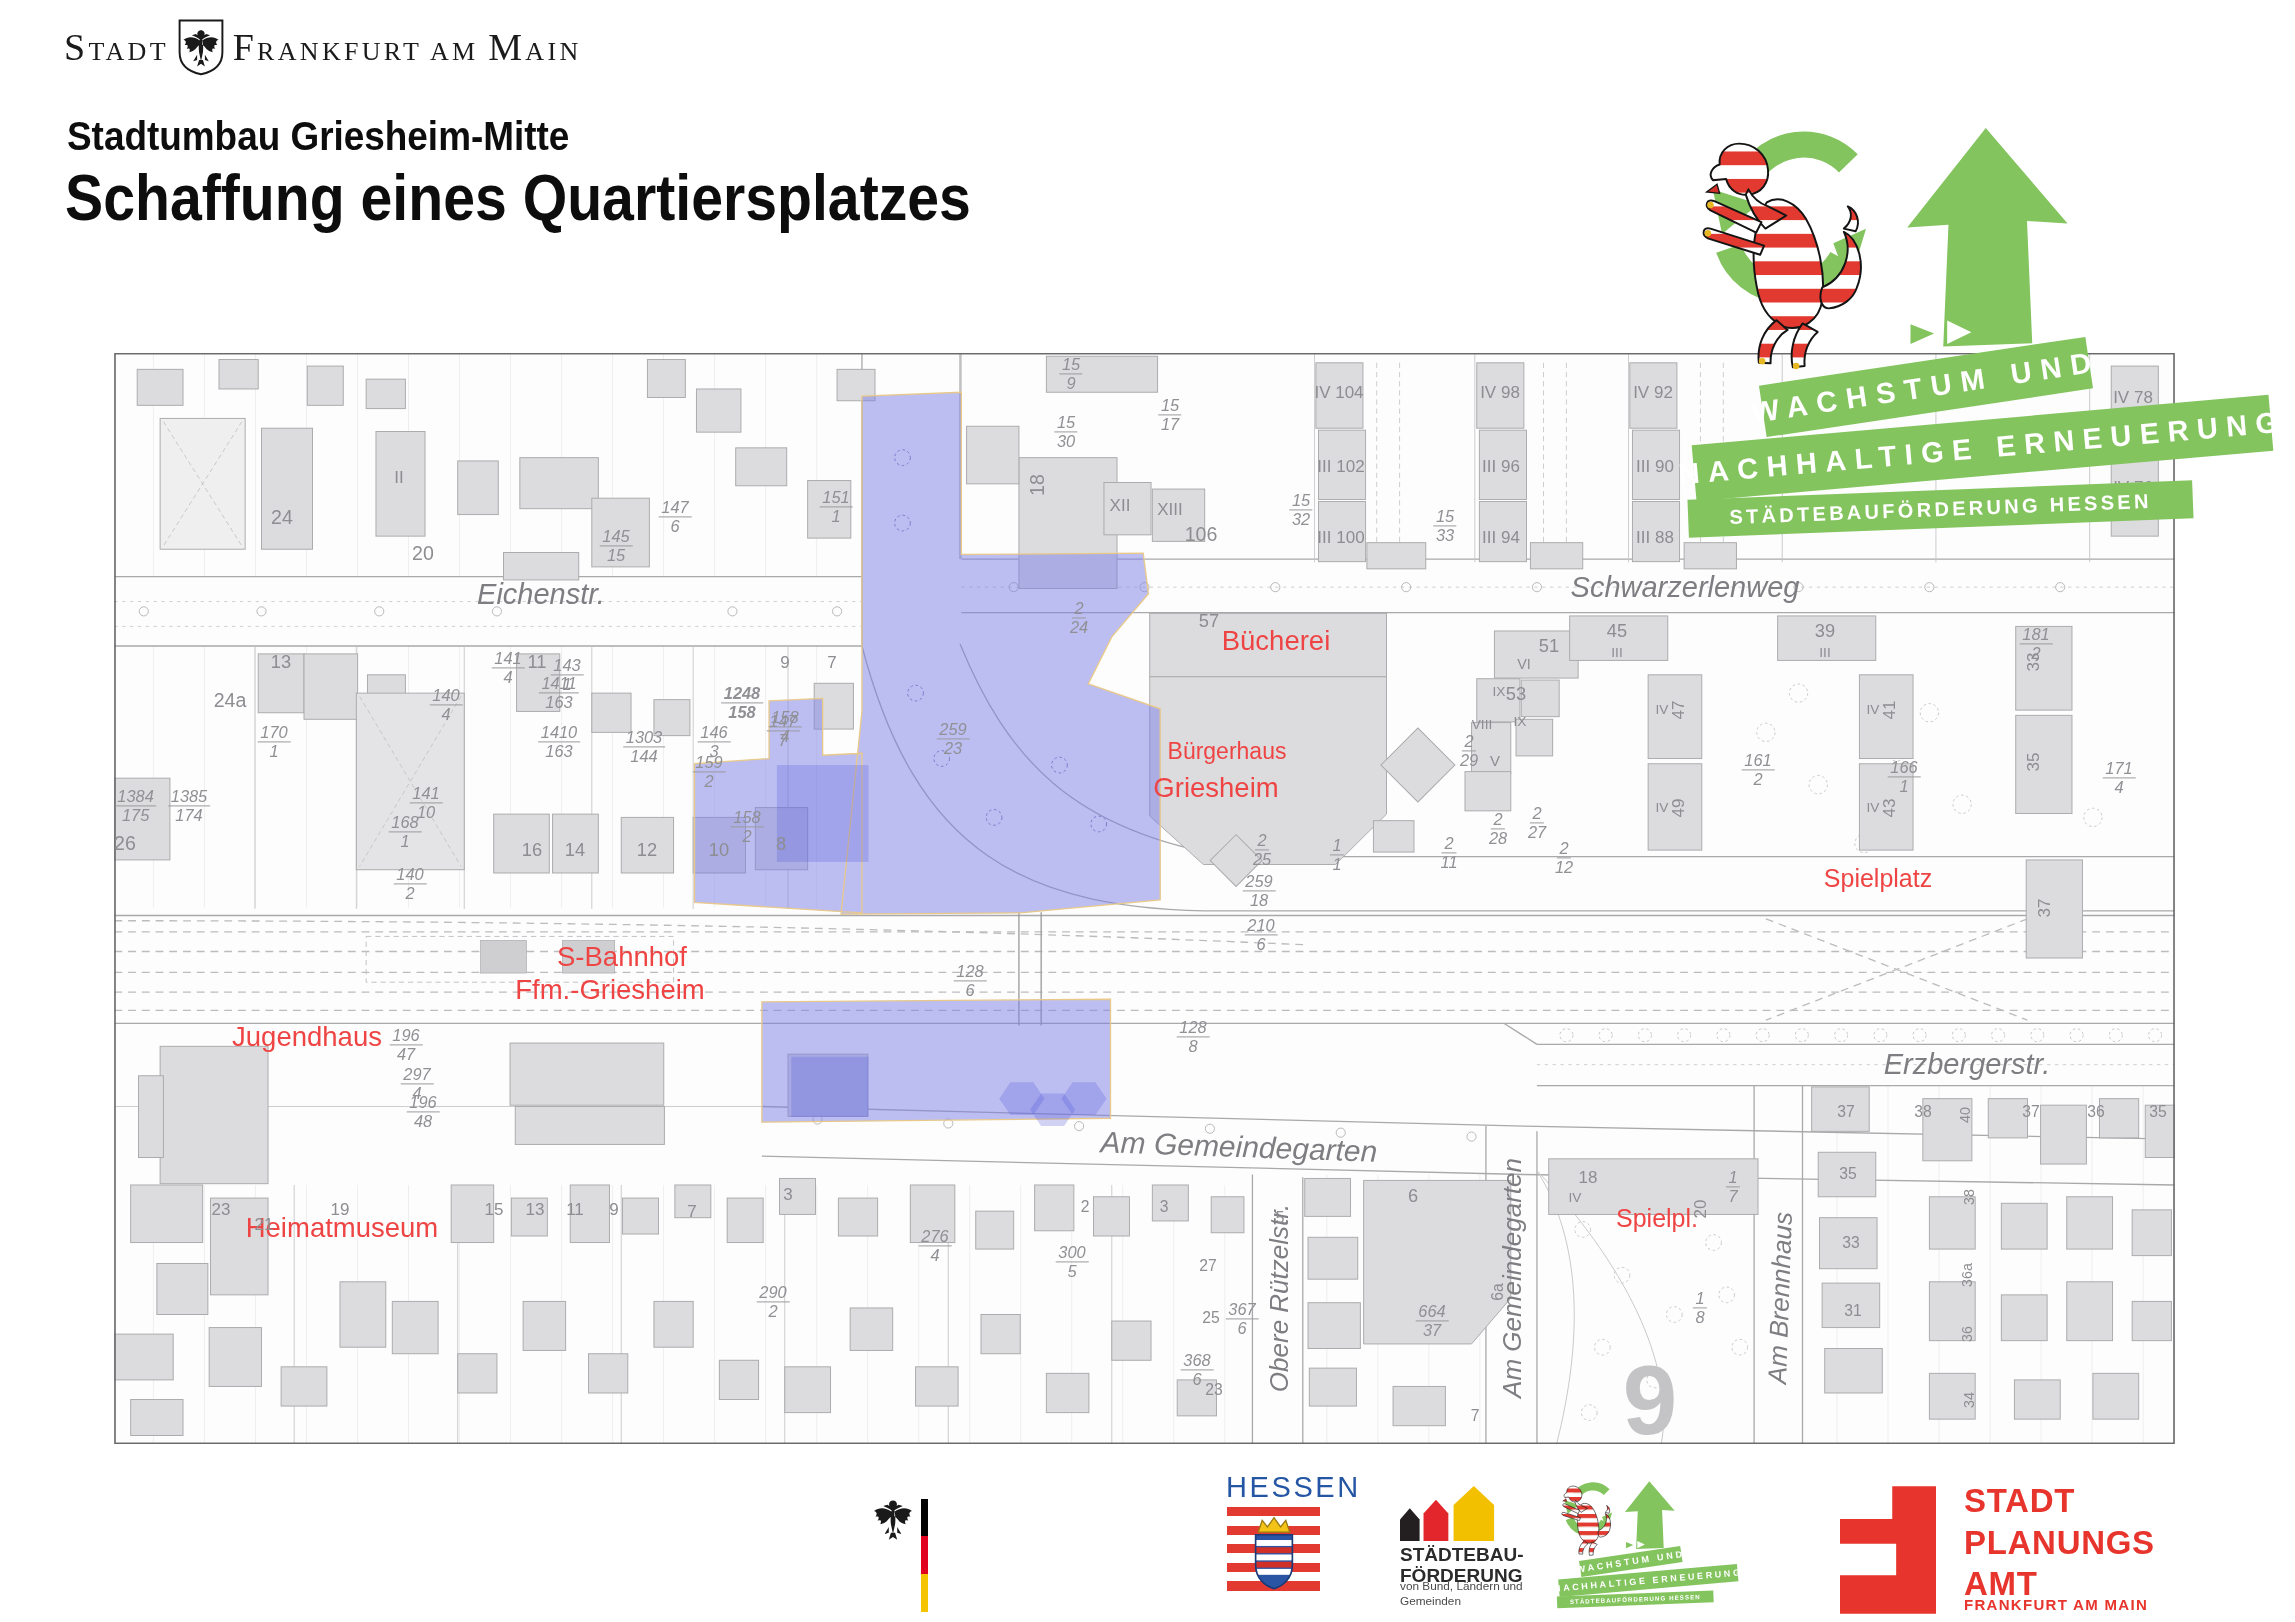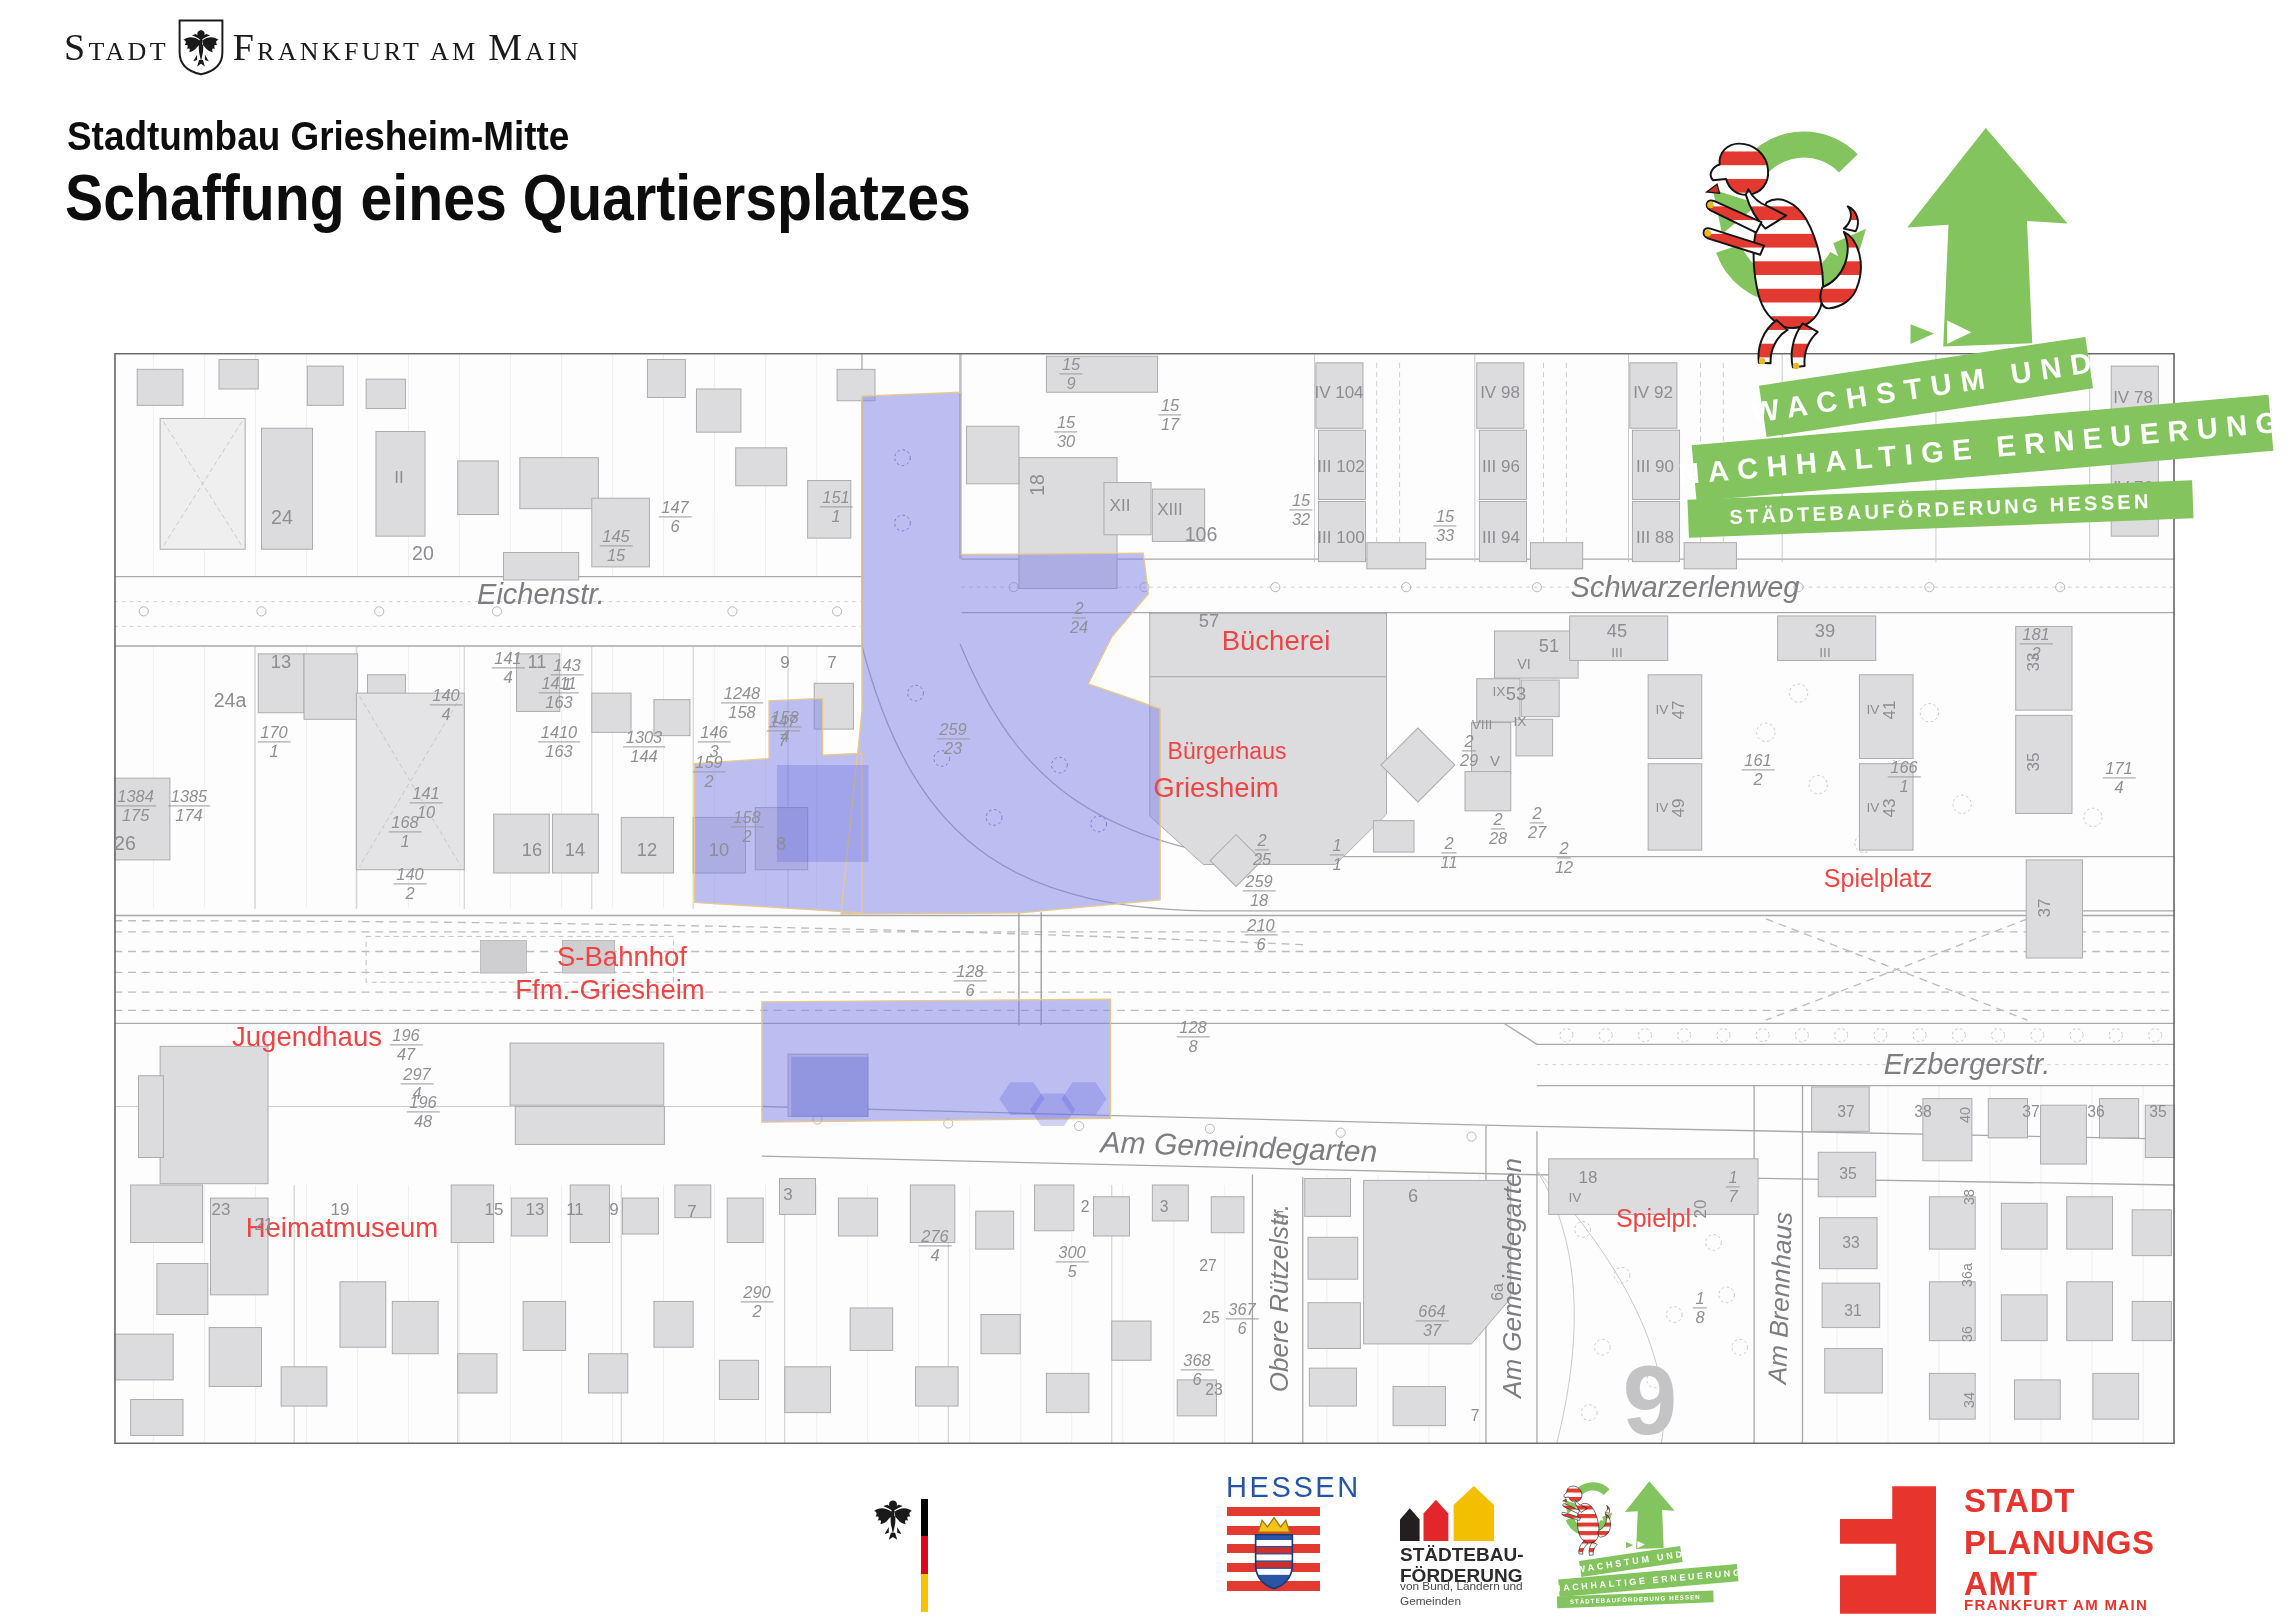--- a/index.html
+++ b/index.html
@@ -599,21 +599,21 @@
           <span class="b">174</span>
         </div>
         <div class="ml parcel" style="left: 160px; top: 389px;">
           <span class="a">170</span>
           <span class="b">1</span>
         </div>
         <div class="ml parcel" style="left: 291px; top: 479px;">
           <span class="a">168</span>
           <span class="b">1</span>
         </div>
-        <div class="ml parcel" style="left: 628px; top: 350px;">
+        <div class="ml parcel" style="left: 628px; top: 350px; font-weight: bold;">
           <span class="a">1248</span>
           <span class="b">158</span>
         </div>
         <div class="ml parcel" style="left: 671px; top: 374px;">
           <span class="a">158</span>
           <span class="b">4</span>
         </div>
         <div class="ml parcel" style="left: 595px; top: 419px; text-align: center;">
           <span class="a">159</span>
           <span class="b">2</span>
@@ -707,21 +707,21 @@
           <span class="b">4</span>
         </div>
         <div class="ml parcel" style="left: 958px; top: 909px;">
           <span class="a">300</span>
           <span class="b">5</span>
         </div>
         <div class="ml parcel" style="left: 1083px; top: 1017px;">
           <span class="a">368</span>
           <span class="b">6</span>
         </div>
-        <div class="ml parcel" style="left: 643px; top: 949px;">
+        <div class="ml parcel" style="left: 659px; top: 949px;">
           <span class="a">290</span>
           <span class="b">2</span>
         </div>
         <div class="ml parcel" style="left: 1128px; top: 922px; margin-top: 44px;">
           <span class="a">367</span>
           <span class="b">6</span>
         </div>
         <div class="ml parcel" style="left: 1586px; top: 955px;">
           <span class="a">1</span>
           <span class="b">8</span>

